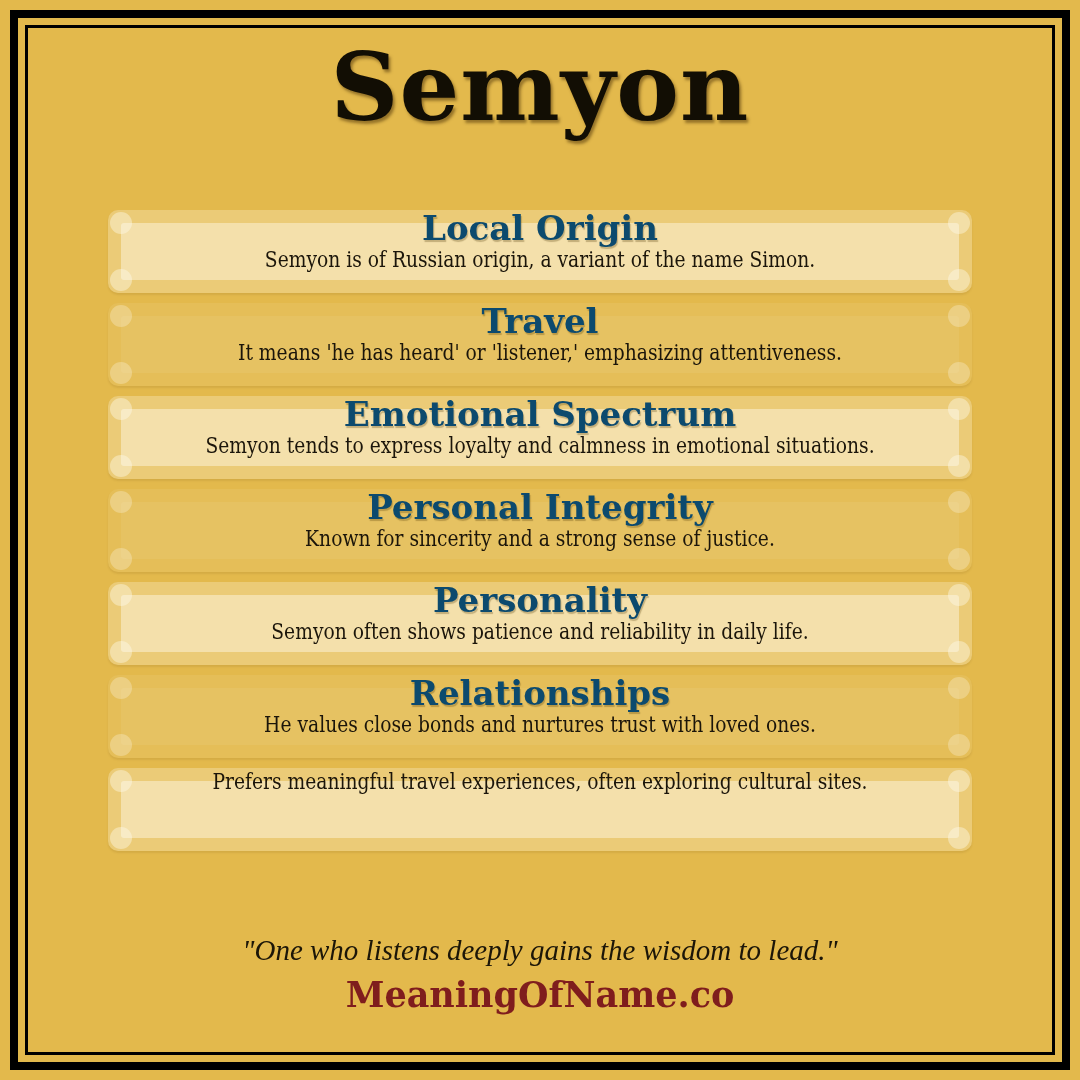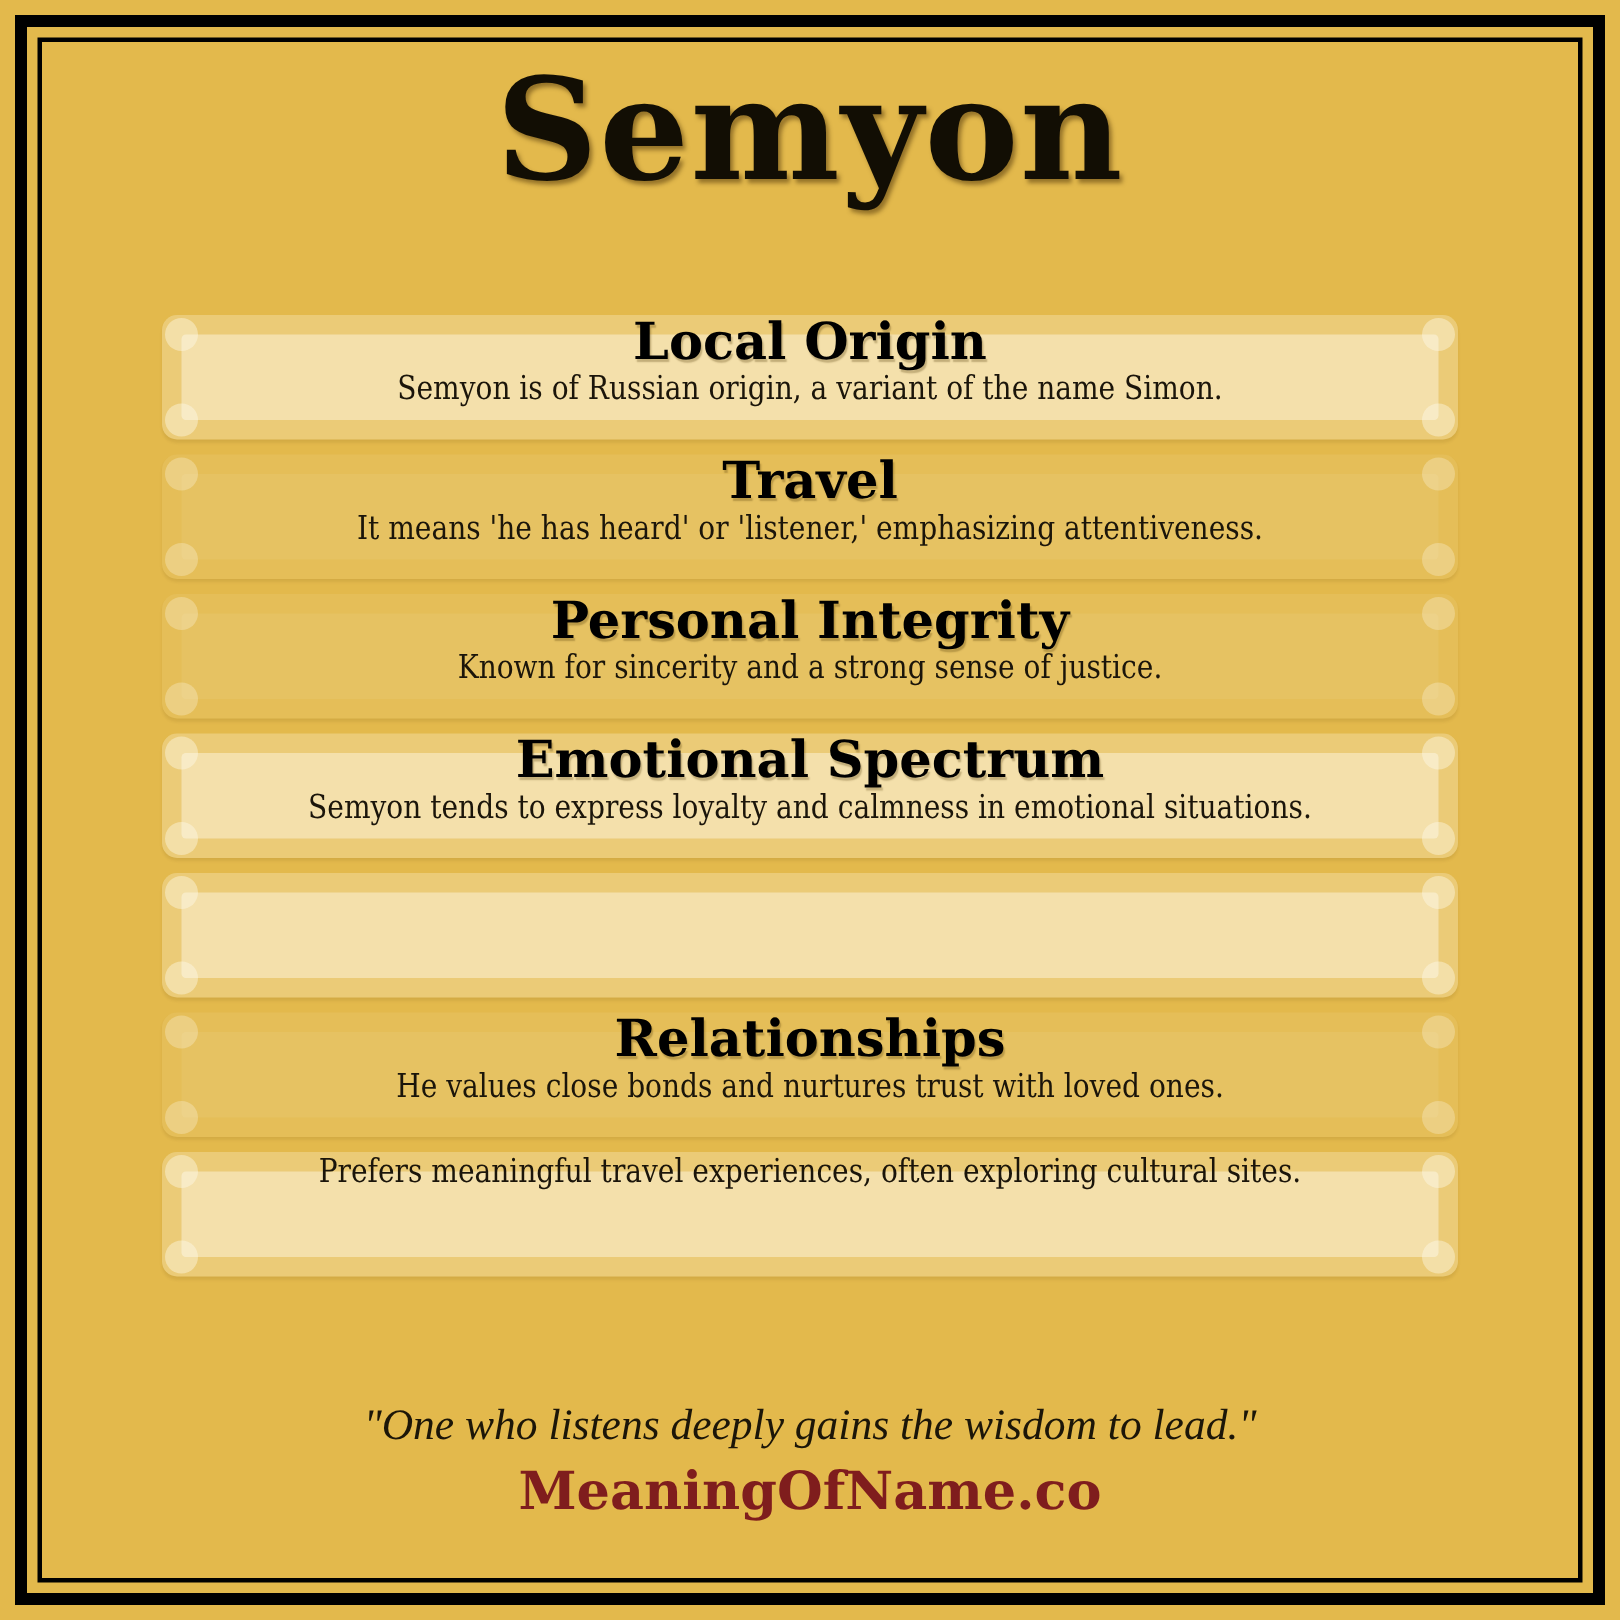--- a/index.html
+++ b/index.html
@@ -80,21 +80,21 @@
   .panel-text {
     position: relative;
     z-index: 2;
     text-align: center;
     padding-top: 1px;
   }
   .panel-h {
     font-size: 34px;
     font-weight: bold;
     line-height: 1.05;
-    color: #000000;
+    color: #0c4a6e;
     text-shadow: 1px 2px 1px rgba(80, 55, 5, 0.30);
   }
   .panel-b {
     font-size: 22px;
     line-height: 1.05;
     margin-top: 1px;
     color: #1b150a;
     transform: scaleX(0.85);
     transform-origin: 50% 50%;
     white-space: nowrap;
@@ -152,50 +152,54 @@
       <div class="pin tl"></div>
       <div class="pin tr"></div>
       <div class="pin bl"></div>
       <div class="pin br"></div>
       <div class="panel-text">
         <div class="panel-h">Travel</div>
         <div class="panel-b">It means 'he has heard' or 'listener,' emphasizing attentiveness.</div>
       </div>
     </div>
 
+    <div class="panel light">
+      <div class="panel-inner"></div>
+      <div class="pin tl"></div>
+      <div class="pin tr"></div>
+      <div class="pin bl"></div>
+      <div class="pin br"></div>
+      <div class="panel-text">
+        <div class="panel-h">Emotional Spectrum</div>
+        <div class="panel-b">Semyon tends to express loyalty and calmness in emotional situations.</div>
+      </div>
+    </div>
+
     <div class="panel dark">
       <div class="panel-inner"></div>
       <div class="pin tl"></div>
       <div class="pin tr"></div>
       <div class="pin bl"></div>
       <div class="pin br"></div>
       <div class="panel-text">
         <div class="panel-h">Personal Integrity</div>
         <div class="panel-b">Known for sincerity and a strong sense of justice.</div>
       </div>
     </div>
 
     <div class="panel light">
       <div class="panel-inner"></div>
       <div class="pin tl"></div>
       <div class="pin tr"></div>
       <div class="pin bl"></div>
       <div class="pin br"></div>
       <div class="panel-text">
-        <div class="panel-h">Emotional Spectrum</div>
-        <div class="panel-b">Semyon tends to express loyalty and calmness in emotional situations.</div>
-      </div>
-    </div>
-
-    <div class="panel light">
-      <div class="panel-inner"></div>
-      <div class="pin tl"></div>
-      <div class="pin tr"></div>
-      <div class="pin bl"></div>
-      <div class="pin br"></div>
+        <div class="panel-h">Personality</div>
+        <div class="panel-b">Semyon often shows patience and reliability in daily life.</div>
+      </div>
     </div>
 
     <div class="panel dark">
       <div class="panel-inner"></div>
       <div class="pin tl"></div>
       <div class="pin tr"></div>
       <div class="pin bl"></div>
       <div class="pin br"></div>
       <div class="panel-text">
         <div class="panel-h">Relationships</div>

